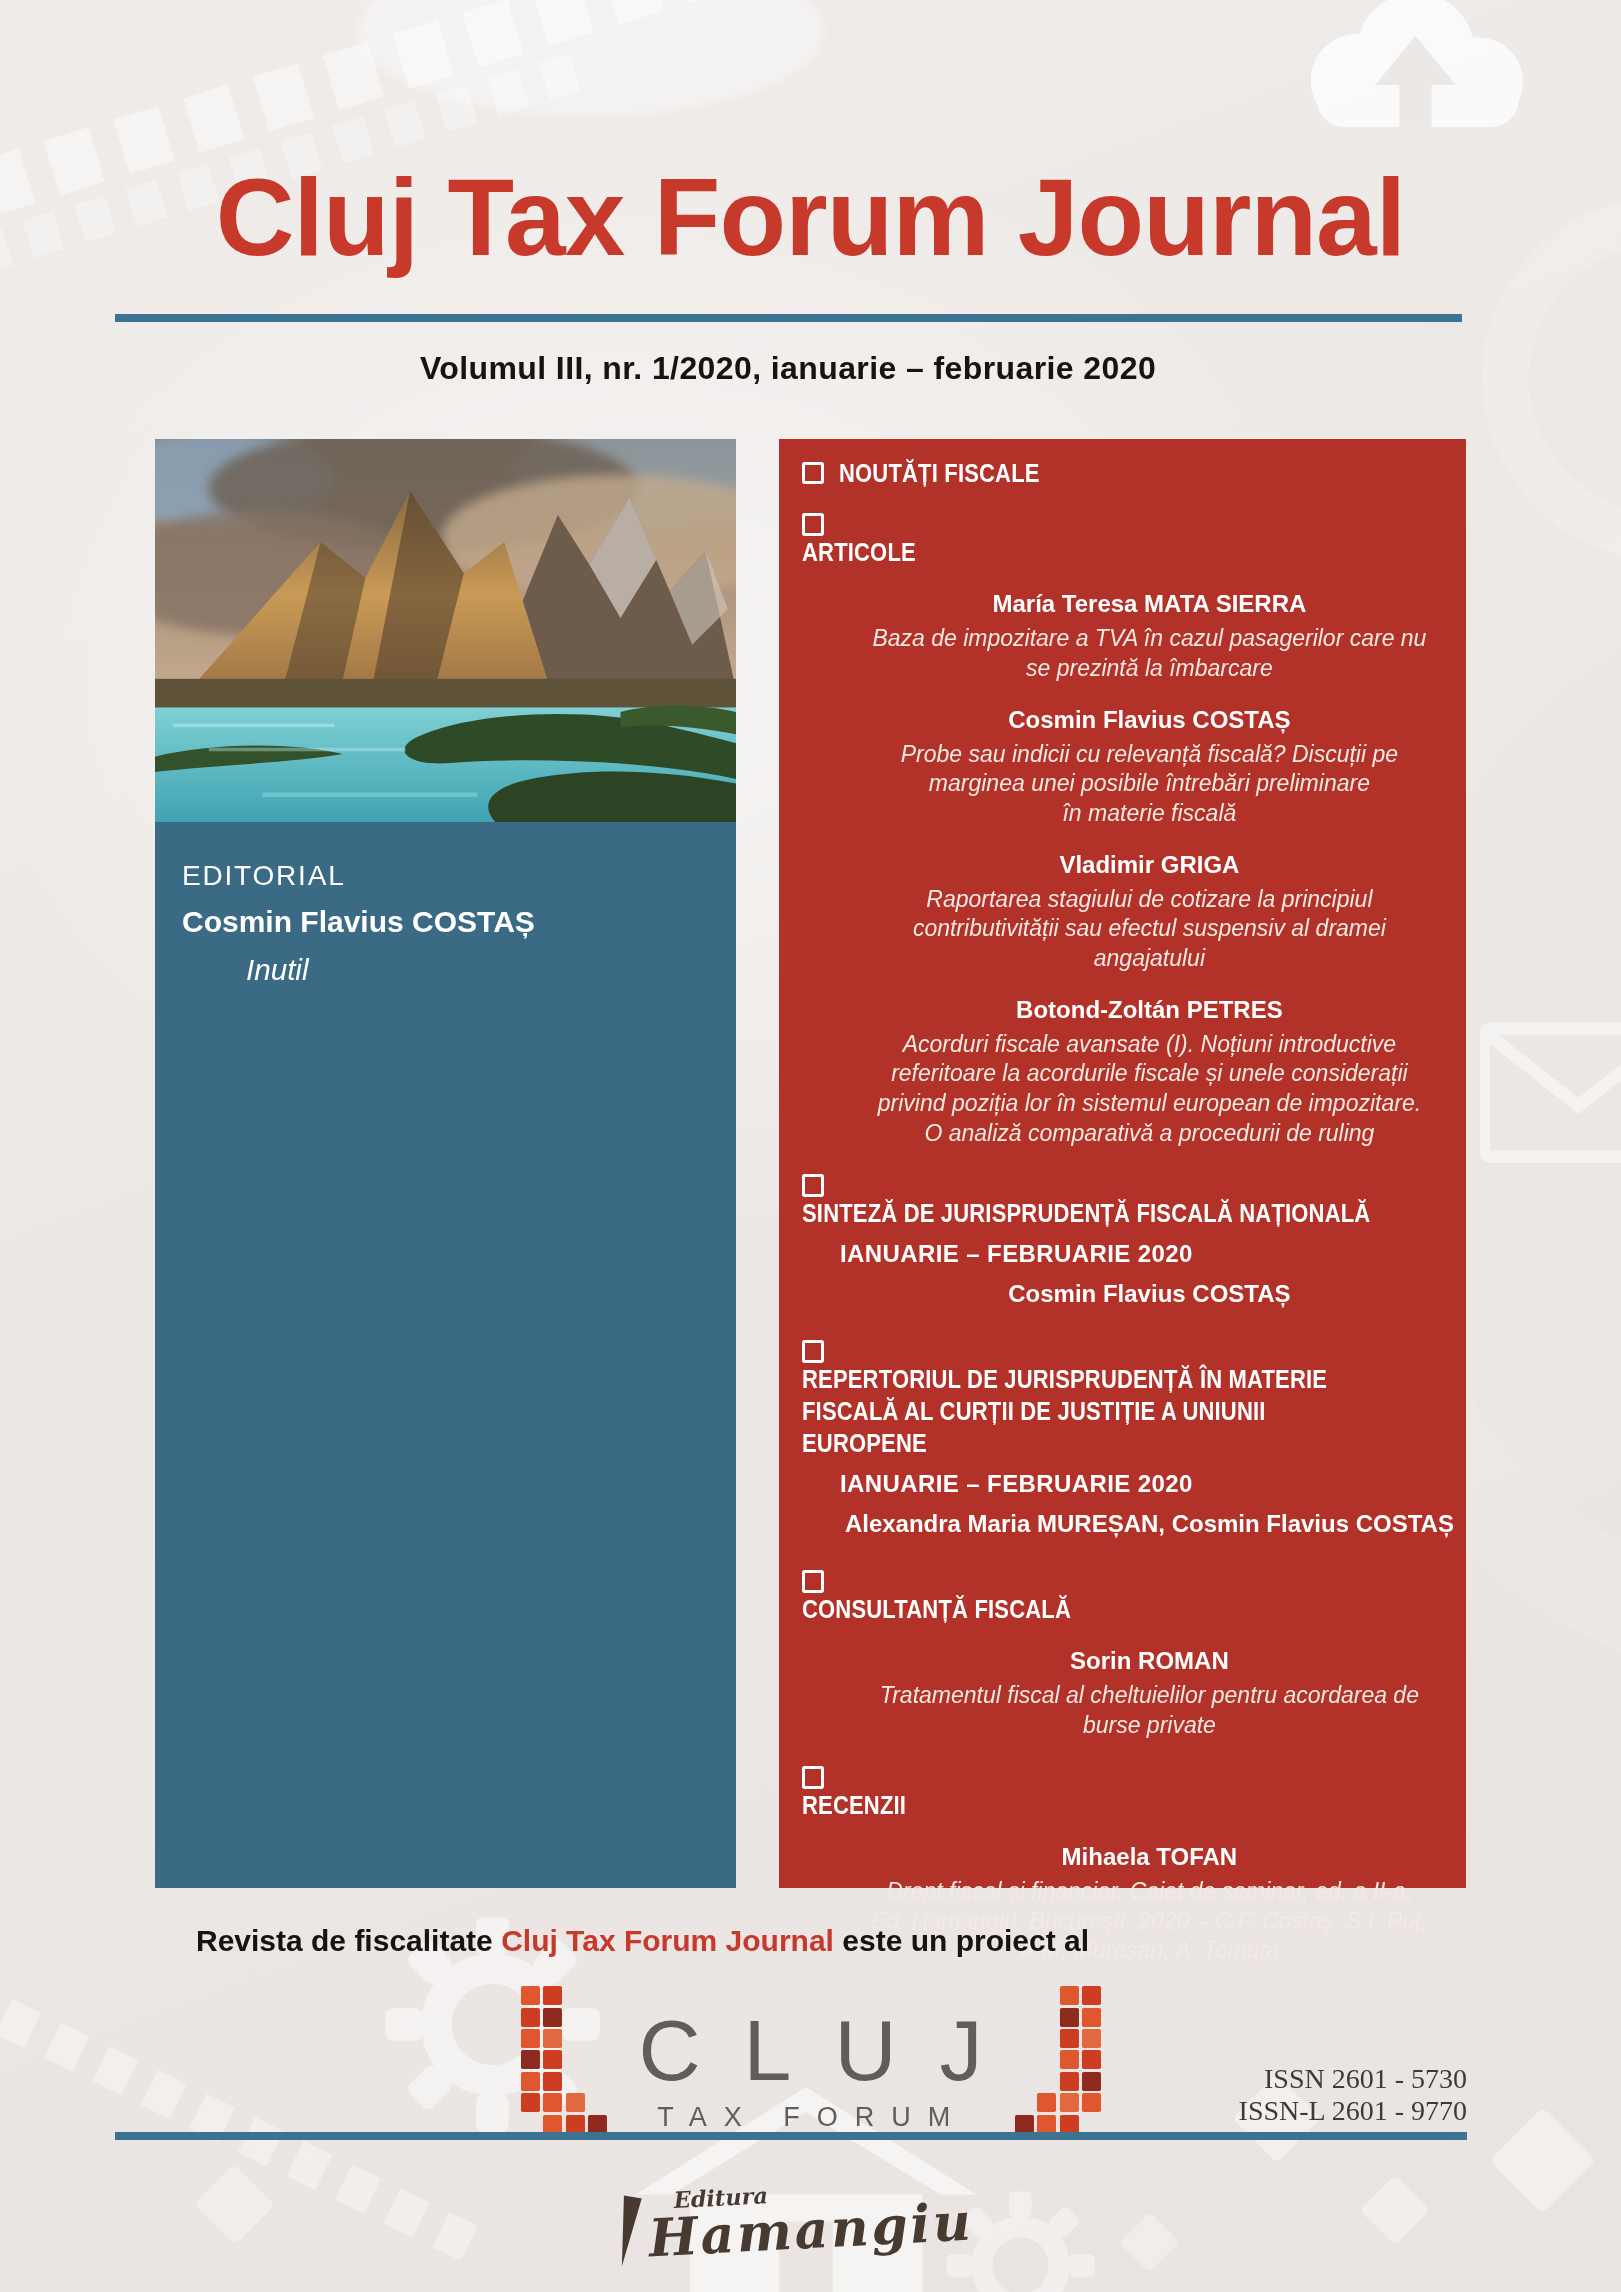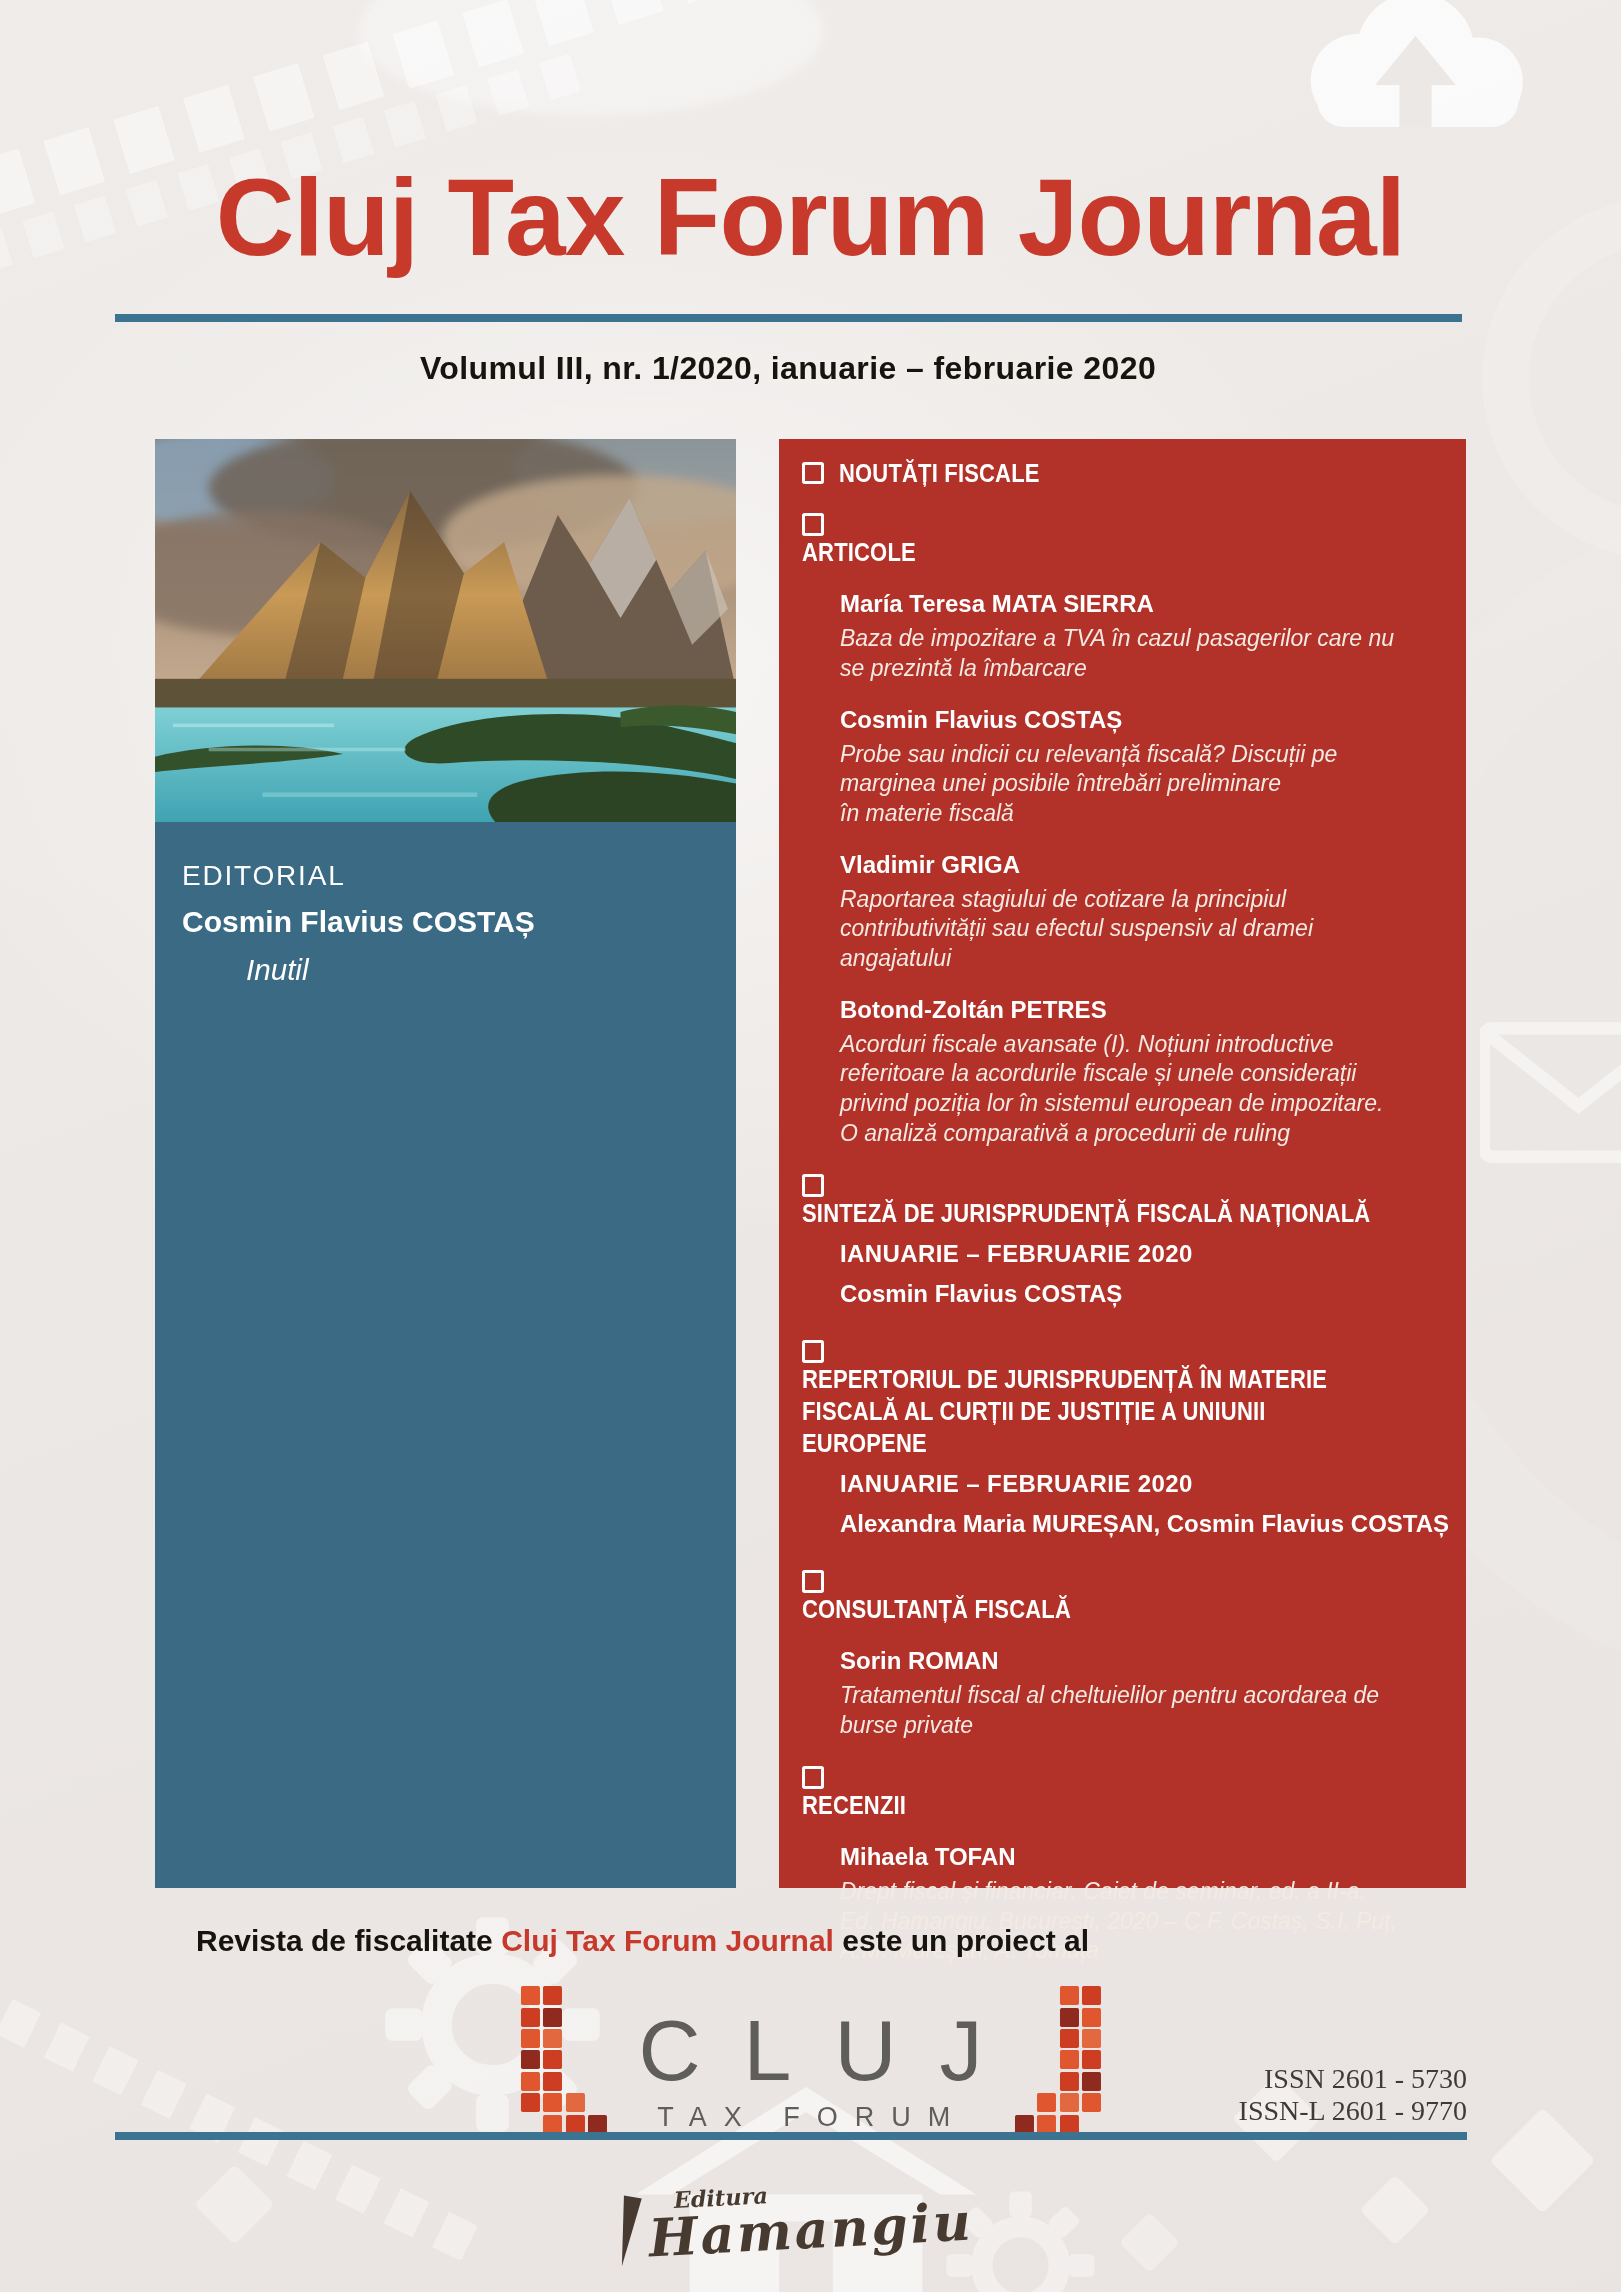--- a/index.html
+++ b/index.html
@@ -45,21 +45,21 @@
   .toc-row.tight{margin-bottom:12.5px;}
   .check{
     flex:0 0 auto;box-sizing:border-box;width:22.4px;height:22.4px;margin:4.5px 15px 0 0;
     border:3.6px solid #ffffff;border-radius:2.7px;background:transparent;
   }
   .toc-label{
     font-size:25px;font-weight:bold;line-height:32px;white-space:pre;
     transform:scaleX(.88);transform-origin:left top;letter-spacing:0.2px;
   }
   .toc-period{margin:0 0 10.7px 38px;font-size:24px;font-weight:bold;line-height:25px;letter-spacing:0.4px;}
-  .toc-entry{margin:0 0 19.7px 38px;}
+  .toc-entry{margin:0 0 19.7px 38px;text-align:center;}
   .toc-entry.after-block{margin-bottom:21.5px;}
   .toc-entry.solo{margin-bottom:25px;}
   .toc-author{font-size:24px;font-weight:bold;line-height:34px;margin-bottom:2.7px;}
   .toc-title{font-size:23px;font-style:italic;line-height:29.6px;color:#f4eae3;white-space:pre-line;}
   
   .project-line{
     position:absolute;top:1924px;left:0;width:1285px;text-align:center;
     font-size:30px;font-weight:800;color:#17130f;
   }
   .project-line .brand{color:#c7392b;}

